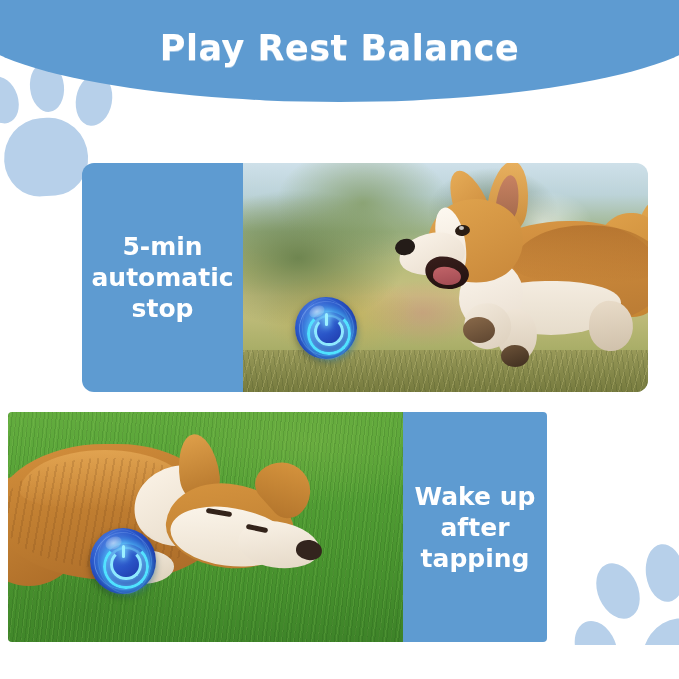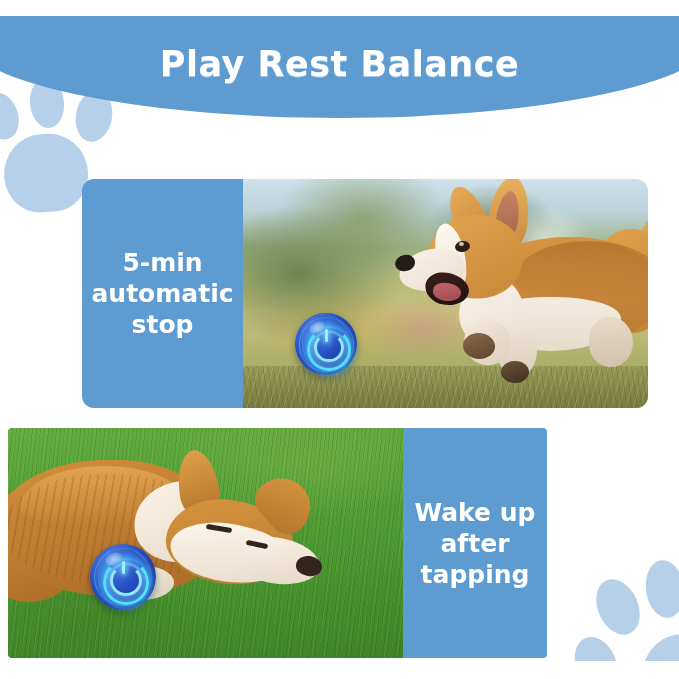--- a/index.html
+++ b/index.html
@@ -9,21 +9,20 @@
   }
   body {
     font-family: "Liberation Sans", sans-serif;
   }
   #page {
     position: relative;
     width: 679px;
     height: 645px;
     overflow: hidden;
     background: #ffffff;
-    margin-top: 16px;
   }
 
   
   .banner {
     position: absolute;
     left: -40px;
     top: -120px;
     width: 759px;
     height: 222px;
     background: #5e9bd1;

